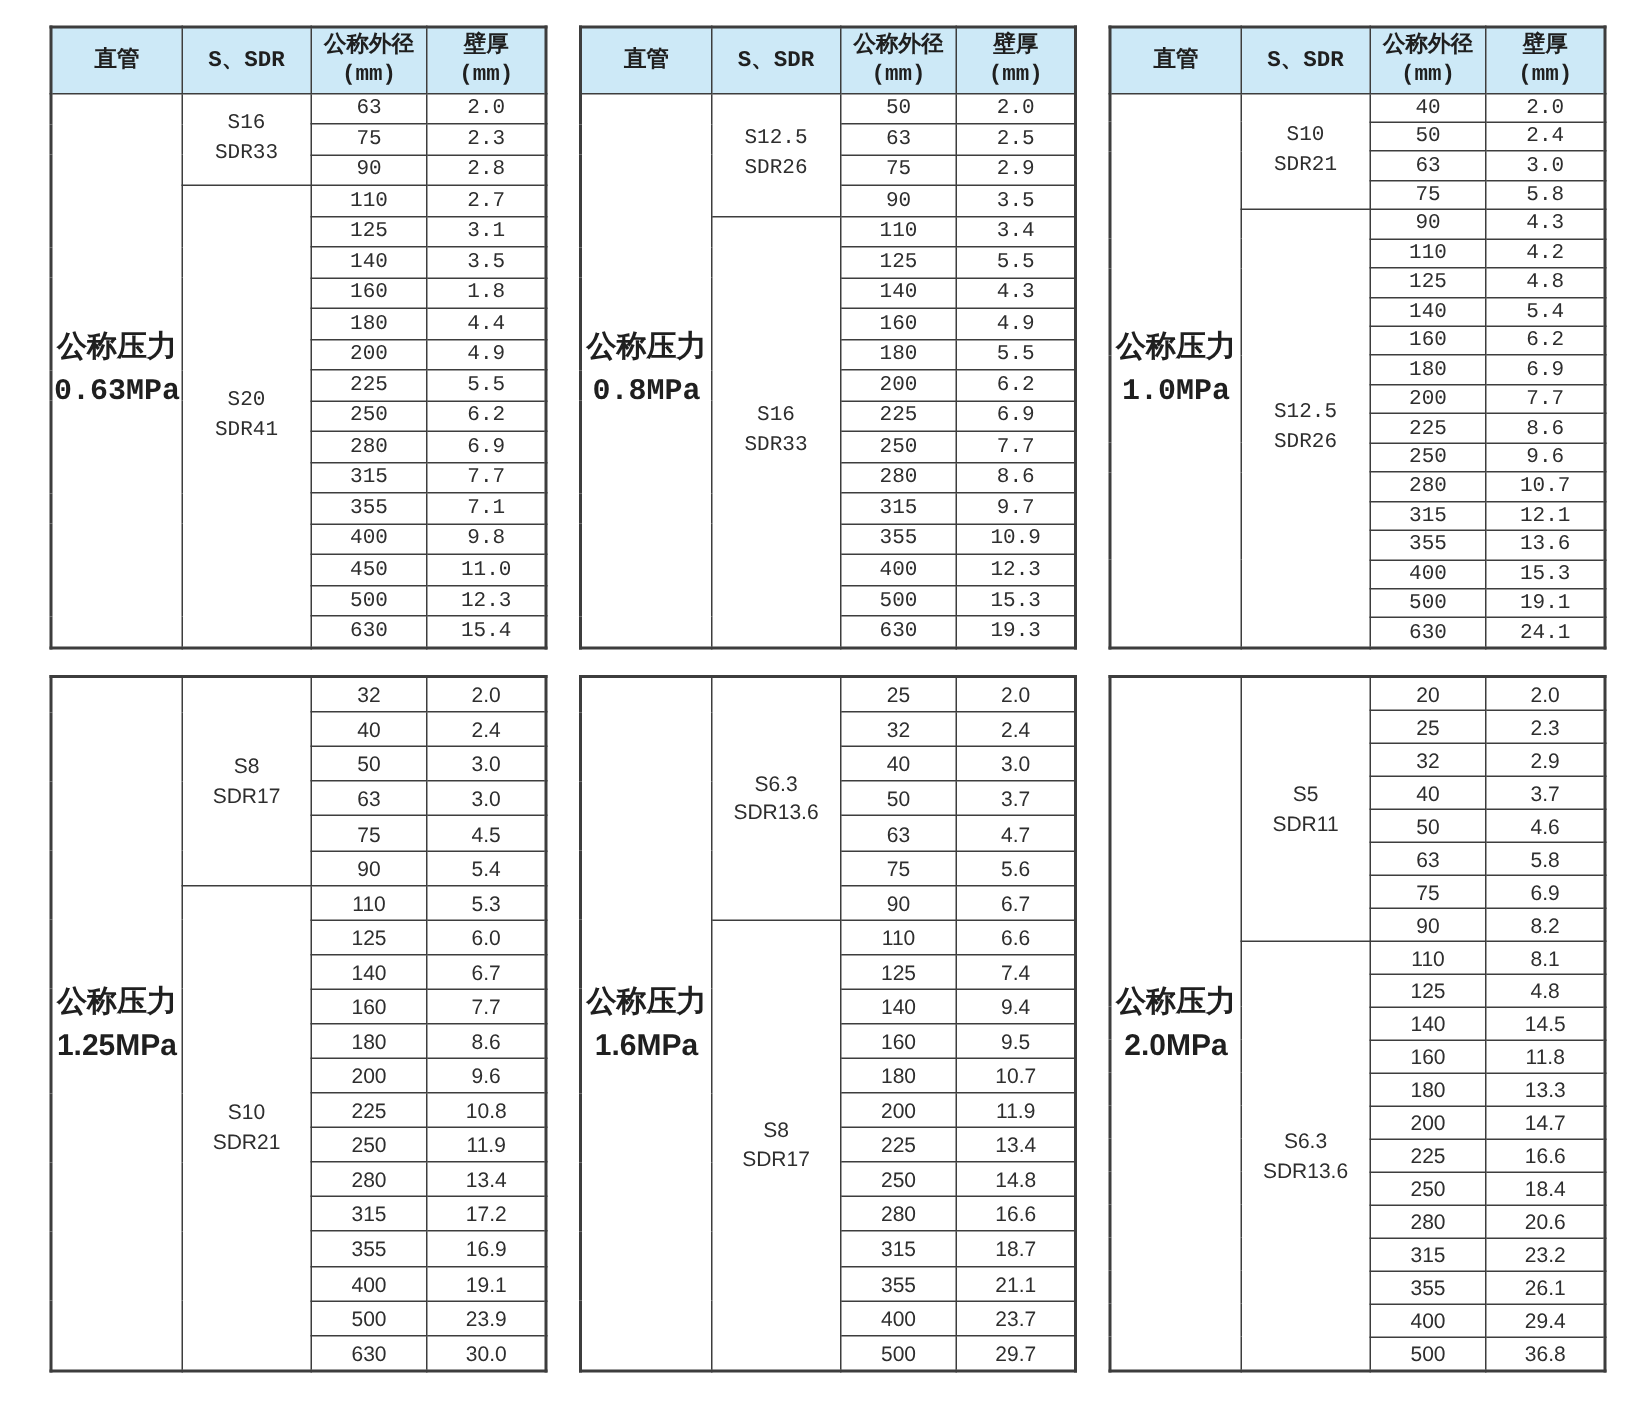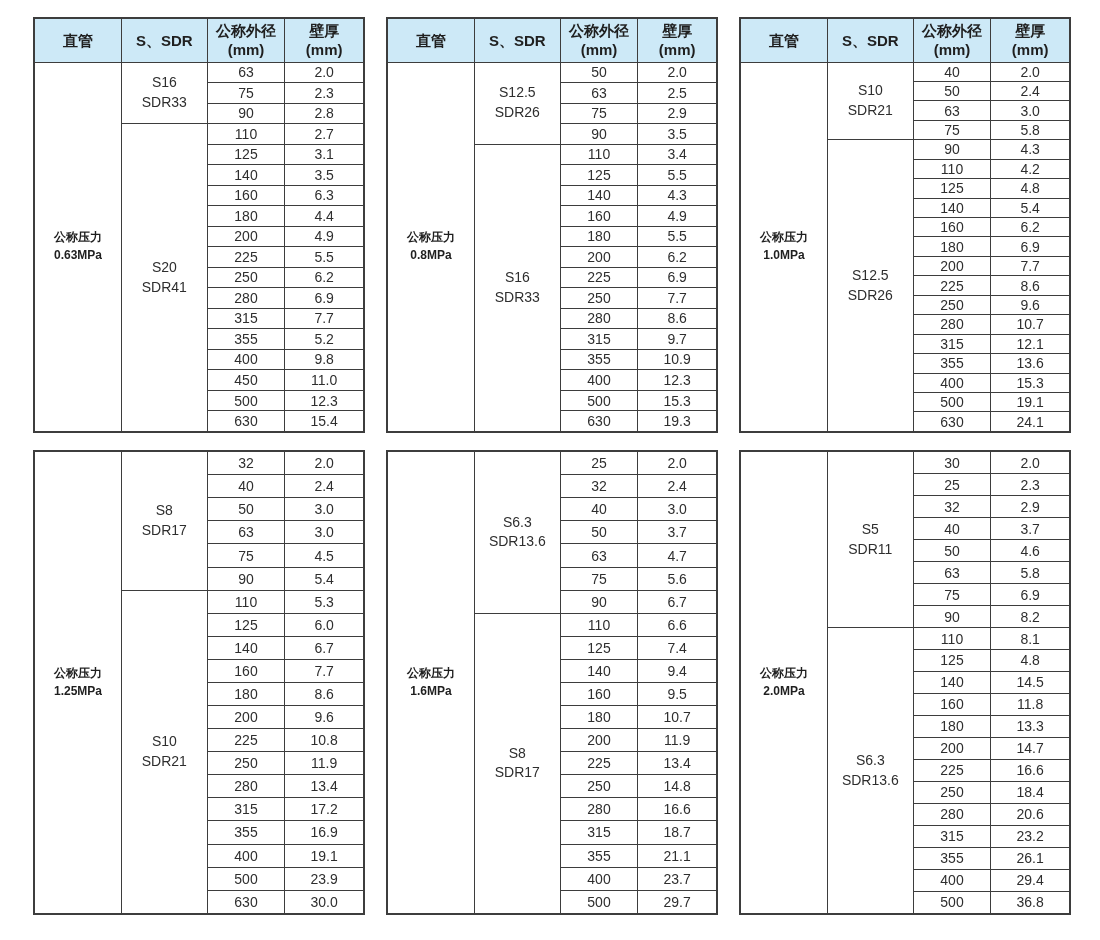--- a/index.html
+++ b/index.html
@@ -15,41 +15,41 @@
     grid-template-columns:332px 332px 332px;
     column-gap:21px; row-gap:17px;
     align-items:start;
   }
   table.spec-table {
     border-collapse:collapse;
     table-layout:fixed;
     width:332px;
     border:2px solid #3d3d3d;
   }
-  table.spec-table.top    { height:416px; }
+  table.spec-table.top    { height:416px;font-family:Liberation Mono, monospace; }
   table.spec-table.bottom { height:465px; }
   .spec-table col.c1 { width:26.5%; }
   .spec-table col.c2 { width:26%; }
   .spec-table col.c3 { width:23.5%; }
   .spec-table col.c4 { width:24%; }
   .spec-table th, .spec-table td {
     border:1px solid #3d3d3d;
     text-align:center; vertical-align:middle;
     padding:0;
   }
   .spec-table thead tr { height:44px; }
   .spec-table th {
     background:#cde9f7;
     font-size:15px; font-weight:bold; color:#1f1f1f;
     line-height:1.3;
   }
   .spec-table td.val { font-size:14px; color:#2e2e2e; }
   .spec-table td.pipe-cell { background:#ffffff; }
   .pipe-cell .p-line {
-    font-size:12px; font-weight:bold; color:#1f1f1f; line-height:1.45;
+    font-size:20px; font-weight:bold; color:#1f1f1f; line-height:1.45;
   }
   .sdr-cell .s-line { font-size:14px; color:#2e2e2e; line-height:1.4; }
 </style>
 </head>
 <body>
 
 <div class="page">
   <div class="grid">
       <table class="spec-table top">
         <colgroup>
@@ -104,21 +104,21 @@
           <tr>
             <td class="val">125</td>
             <td class="val">3.1</td>
           </tr>
           <tr>
             <td class="val">140</td>
             <td class="val">3.5</td>
           </tr>
           <tr>
             <td class="val">160</td>
-            <td class="val">6.3</td>
+            <td class="val">1.8</td>
           </tr>
           <tr>
             <td class="val">180</td>
             <td class="val">4.4</td>
           </tr>
           <tr>
             <td class="val">200</td>
             <td class="val">4.9</td>
           </tr>
           <tr>
@@ -132,21 +132,21 @@
           <tr>
             <td class="val">280</td>
             <td class="val">6.9</td>
           </tr>
           <tr>
             <td class="val">315</td>
             <td class="val">7.7</td>
           </tr>
           <tr>
             <td class="val">355</td>
-            <td class="val">5.2</td>
+            <td class="val">7.1</td>
           </tr>
           <tr>
             <td class="val">400</td>
             <td class="val">9.8</td>
           </tr>
           <tr>
             <td class="val">450</td>
             <td class="val">11.0</td>
           </tr>
           <tr>
@@ -593,21 +593,21 @@
         <tbody>
           <tr>
             <td class="pipe-cell" rowspan="21">
               <div class="p-line">公称压力</div>
               <div class="p-line">2.0MPa</div>
             </td>
             <td class="sdr-cell" rowspan="8">
               <div class="s-line">S5</div>
               <div class="s-line">SDR11</div>
             </td>
-            <td class="val">30</td>
+            <td class="val">20</td>
             <td class="val">2.0</td>
           </tr>
           <tr>
             <td class="val">25</td>
             <td class="val">2.3</td>
           </tr>
           <tr>
             <td class="val">32</td>
             <td class="val">2.9</td>
           </tr>

